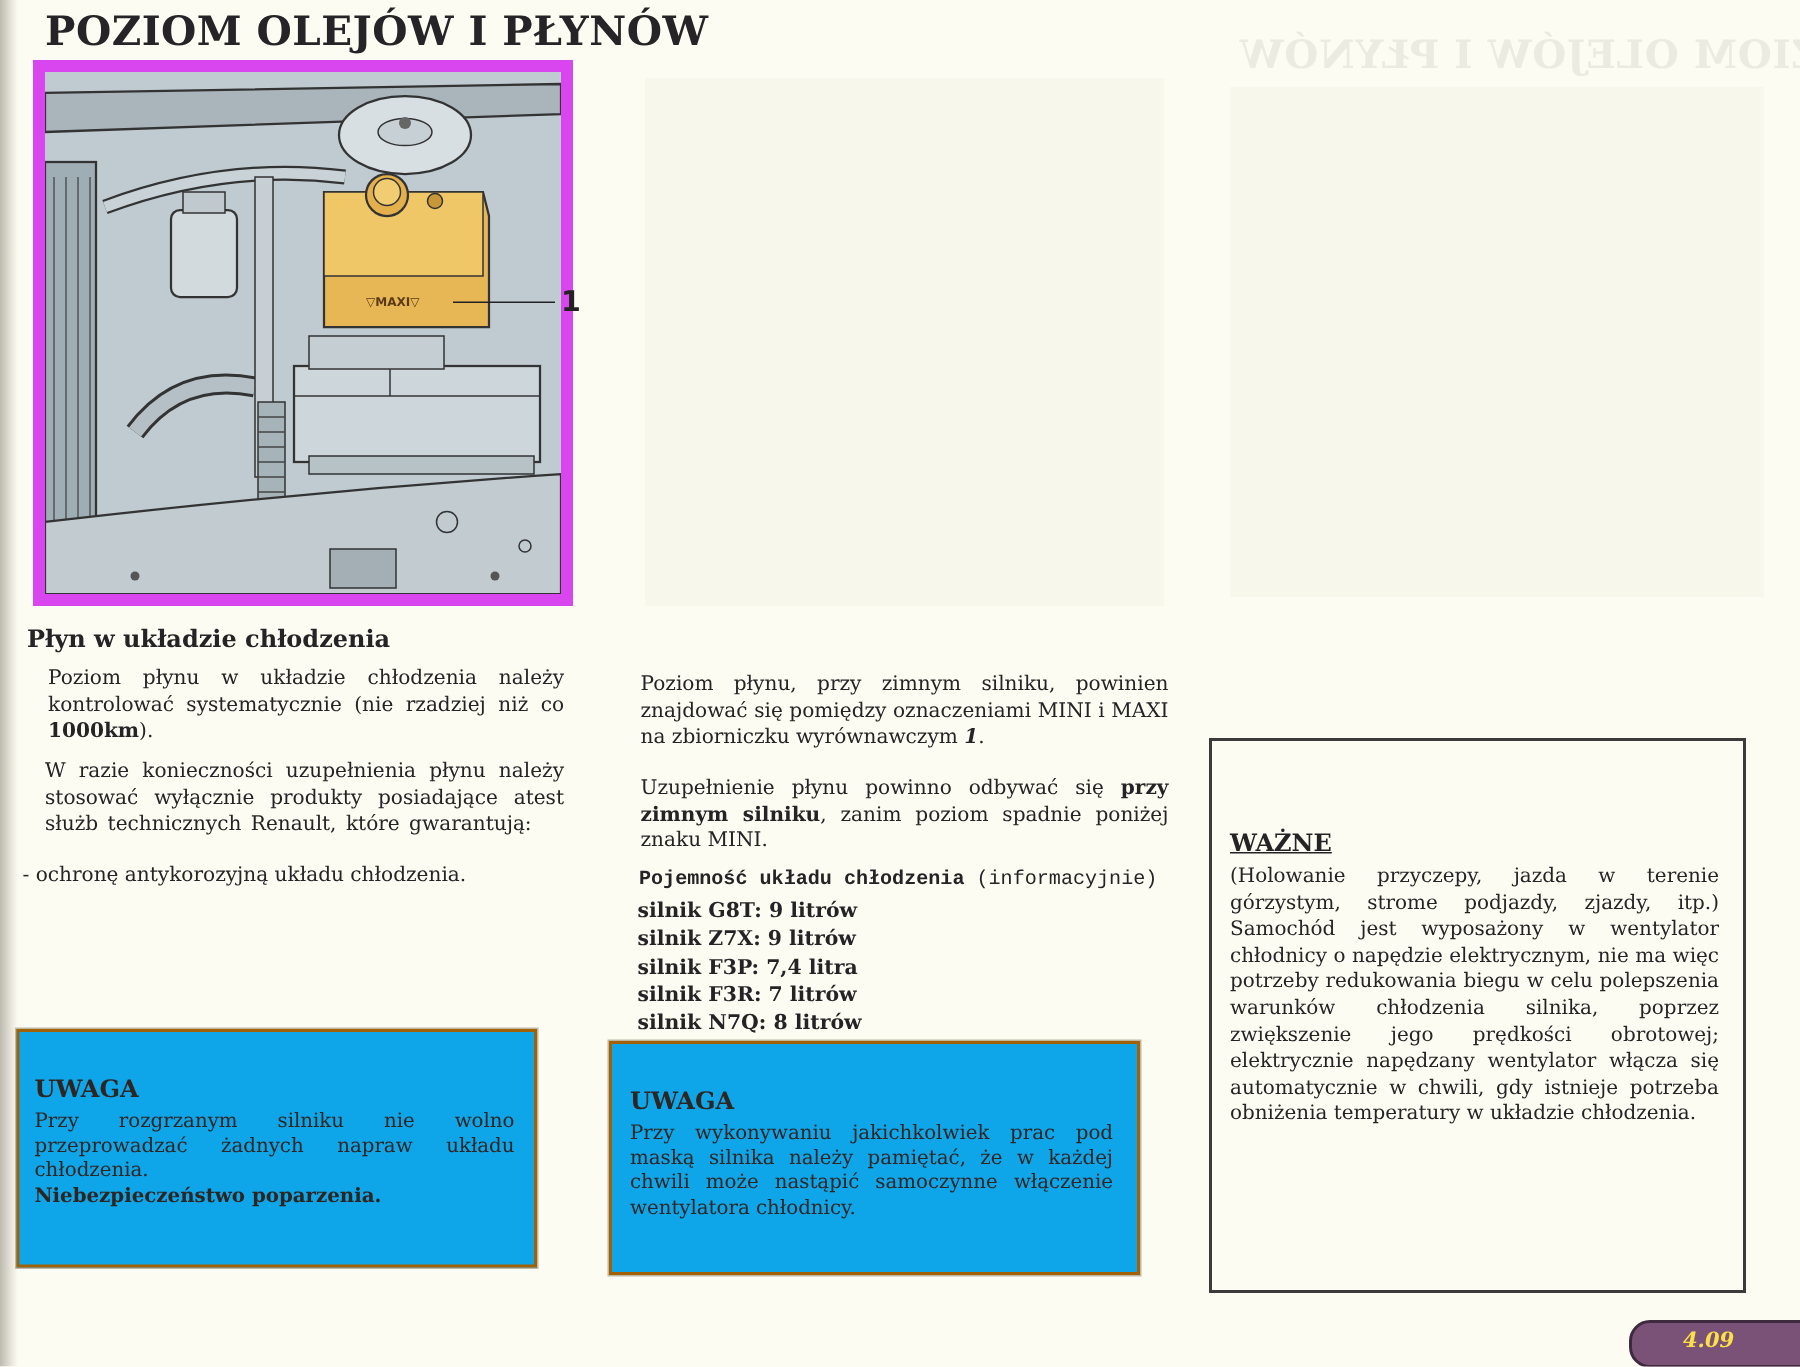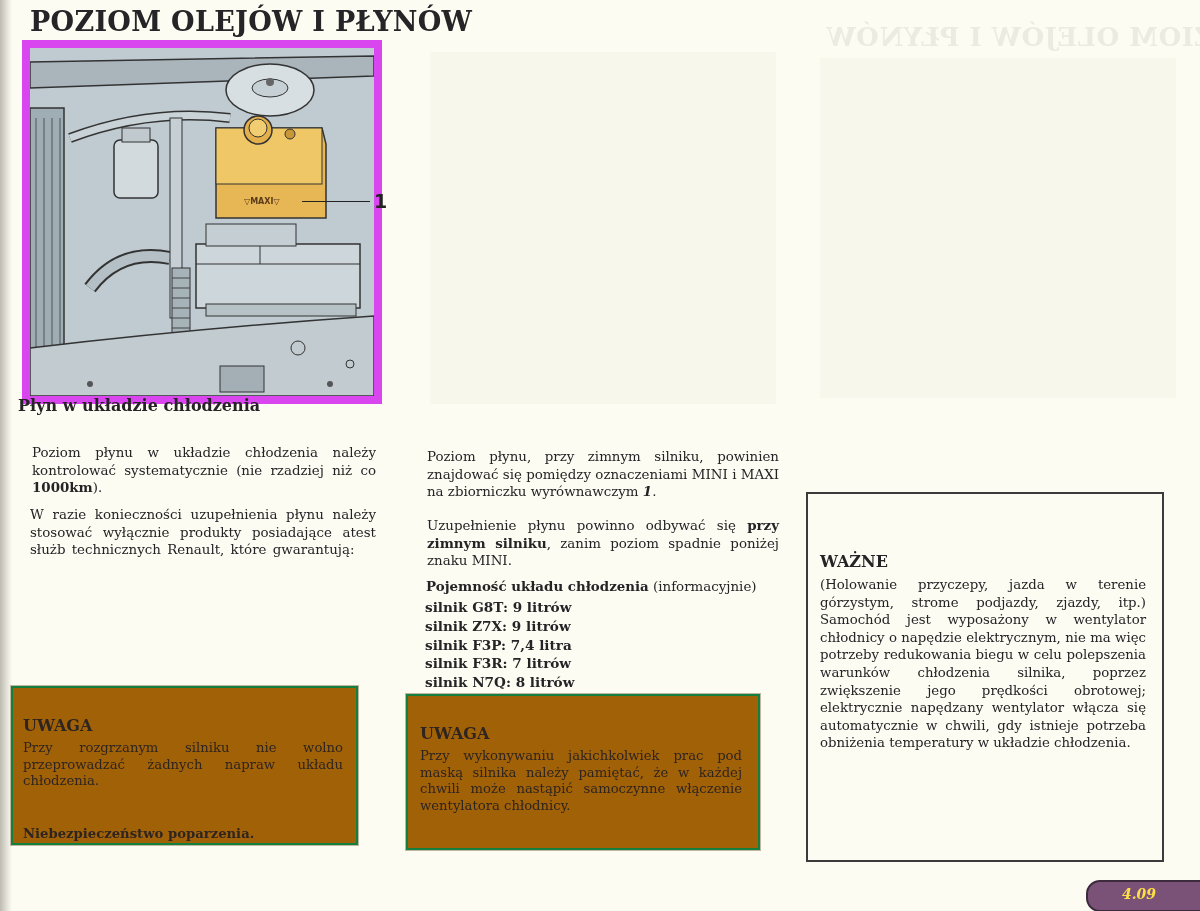--- a/index.html
+++ b/index.html
@@ -22,36 +22,36 @@
     position:absolute; left:30px; top:6px; font-size:27px; font-weight:bold;
     letter-spacing:.3px; color:#272427; margin:0;
   }
   .figure {
     position:absolute; left:22px; top:40px; width:344px; height:348px;
     border:8px solid #d946ef; background:#b9c6cc; overflow:hidden;
   }
   .callout-num { position:absolute; left:374px; top:190px; font-size:19px; font-weight:bold;
     font-family:"DejaVu Sans","Liberation Sans",sans-serif; color:#222; }
   .callout-line { position:absolute; left:302px; top:201px; width:68px; height:1px; background:#222; }
-  .section-heading { position:absolute; left:18px; top:396px; font-size:16px; font-weight:bold; margin:0; }
+  .section-heading { position:absolute; left:18px; top:416px; font-size:16px; font-weight:bold; margin:0; }
   .para { position:absolute; font-size:13.4px; line-height:17.5px; margin:16px; }
   .just { text-align:justify; text-align-last:left; }
   .bullets { position:absolute; left:14px; top:575px; width:350px; margin:0; padding:0; list-style:none; font-size:13.4px; line-height:17.5px; }
   .bullets li { padding-left:9px; text-indent:-8px; }
   .warn {
-    position:absolute; background:#a16207; border:2px solid #15803d;
+    position:absolute; background:#0ea5e9; border:2px solid #a16207;
     box-shadow:0 0 0 1px #c0b8a4;
   }
   .warn h3 { margin:0; font-size:16px; font-weight:bold; color:#2e2420; }
   .warn p { margin:0; font-size:13.2px; line-height:16.6px; color:#2e2420; }
   .important {
     position:absolute; left:806px; top:492px; width:354px; height:366px;
     border:2px solid #3b3b3b; background:#fdfcf3;
   }
-  .important h3 { margin:0; font-size:16px; font-weight:bold; position:absolute; left:12px; top:58px; }
+  .important h3 { margin:0; font-size:16px; font-weight:bold; position:absolute; left:12px; top:58px;text-decoration:underline; }
   .important .body { position:absolute; left:12px; top:82px; width:326px; font-size:13.3px; line-height:17.6px; }
   .spec-list { position:absolute; left:410px; top:583px; margin:15px; padding:0; list-style:none; font-size:13.6px; line-height:18.8px; font-weight:bold; }
   .page-tab {
     position:absolute; left:1086px; top:880px; width:130px; height:28px;
     background:#7a5278; border:2px solid #3d2a3c; border-radius:14px 0 0 14px;
   }
   .page-tab span { position:absolute; left:34px; top:4px; font-size:14px; font-weight:bold; font-style:italic; color:#fde047; }
   b { font-weight:bold; }
 </style>
 </head>
@@ -131,37 +131,38 @@
 
 <h2 class="section-heading">Płyn w układzie chłodzenia</h2>
 
 <p class="para just" style="left:16px;top:428px;width:344px;">
   <span>Poziom płynu w układzie chłodzenia należy kontrolować systematycznie (nie rzadziej niż co </span><b>1000km</b><span>).</span>
 </p>
 
 <p class="para just" style="left:14px;top:490px;width:346px;word-spacing:2px;">W razie konieczności uzupełnienia płynu należy stosować wyłącznie produkty posiadające atest służb technicznych Renault, które gwarantują:</p>
 
 <ul class="bullets">
+  <li>- ochronę antykorozyjną układu chłodzenia.</li>
 </ul>
 
 <div class="warn" style="left:11px;top:686px;width:343px;height:155px;">
   <h3 style="position:absolute;left:10px;top:28px;">UWAGA</h3>
   <p class="just" style="position:absolute;left:10px;top:52px;width:320px;">Przy rozgrzanym silniku nie wolno przeprowadzać żadnych napraw układu chłodzenia.</p>
-  <p style="position:absolute;left:10px;top:102px;font-weight:bold;margin-top:36px;">Niebezpieczeństwo poparzenia.</p>
+  <p style="position:absolute;left:10px;top:102px;font-weight:bold;">Niebezpieczeństwo poparzenia.</p>
 </div>
 
 <p class="para just" style="left:411px;top:432px;width:352px;">
   <span>Poziom płynu, przy zimnym silniku, powinien znajdować się pomiędzy oznaczeniami MINI i MAXI na zbiorniczku wyrównawczym </span><b style="font-style:italic;">1</b><span>.</span>
 </p>
 
 <p class="para just" style="left:411px;top:501px;width:352px;">
   <span>Uzupełnienie płynu powinno odbywać się </span><b>przy zimnym silniku</b><span>, zanim poziom spadnie poniżej znaku MINI.</span>
 </p>
 
-<p class="para" style="left:410px;top:562px;width:356px;">
+<p class="para" style="left:410px;top:562px;width:356px;font-family:Liberation Mono, monospace;">
   <b>Pojemność układu chłodzenia</b><span> (informacyjnie)</span>
 </p>
 
 <ul class="spec-list">
   <li>silnik G8T: 9 litrów</li>
   <li>silnik Z7X: 9 litrów</li>
   <li>silnik F3P: 7,4 litra</li>
   <li>silnik F3R: 7 litrów</li>
   <li>silnik N7Q: 8 litrów</li>
 </ul>

